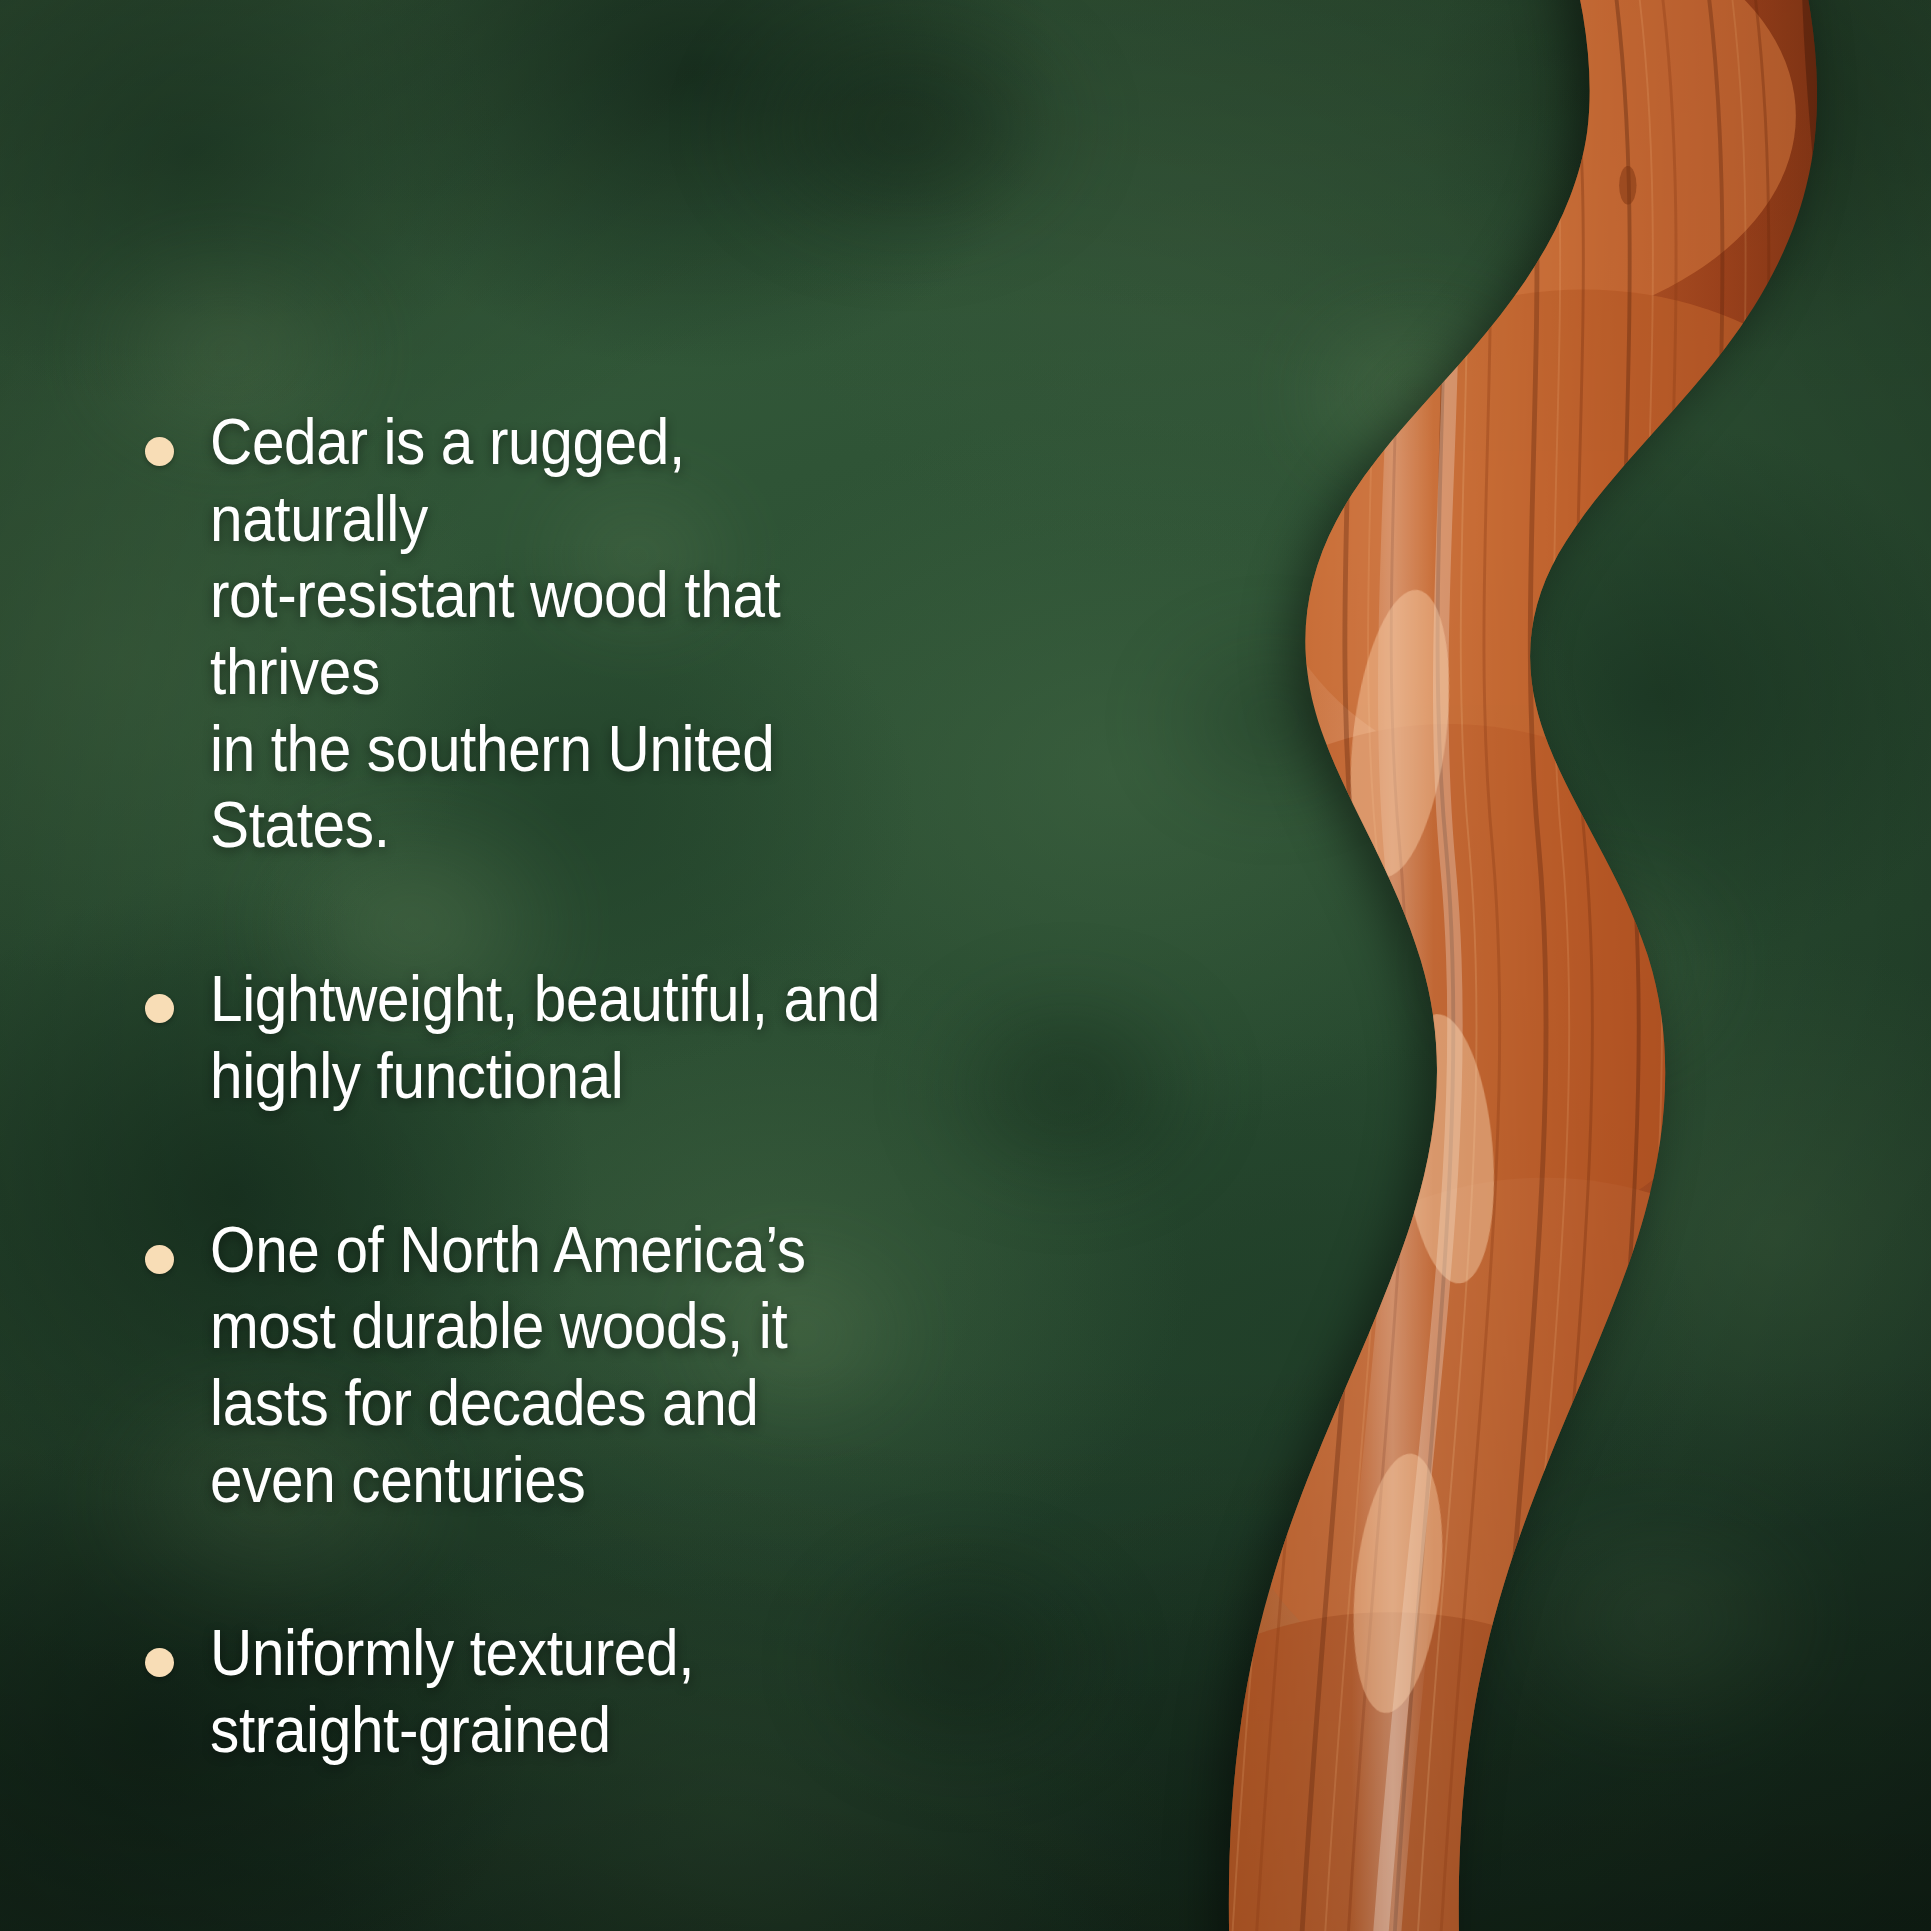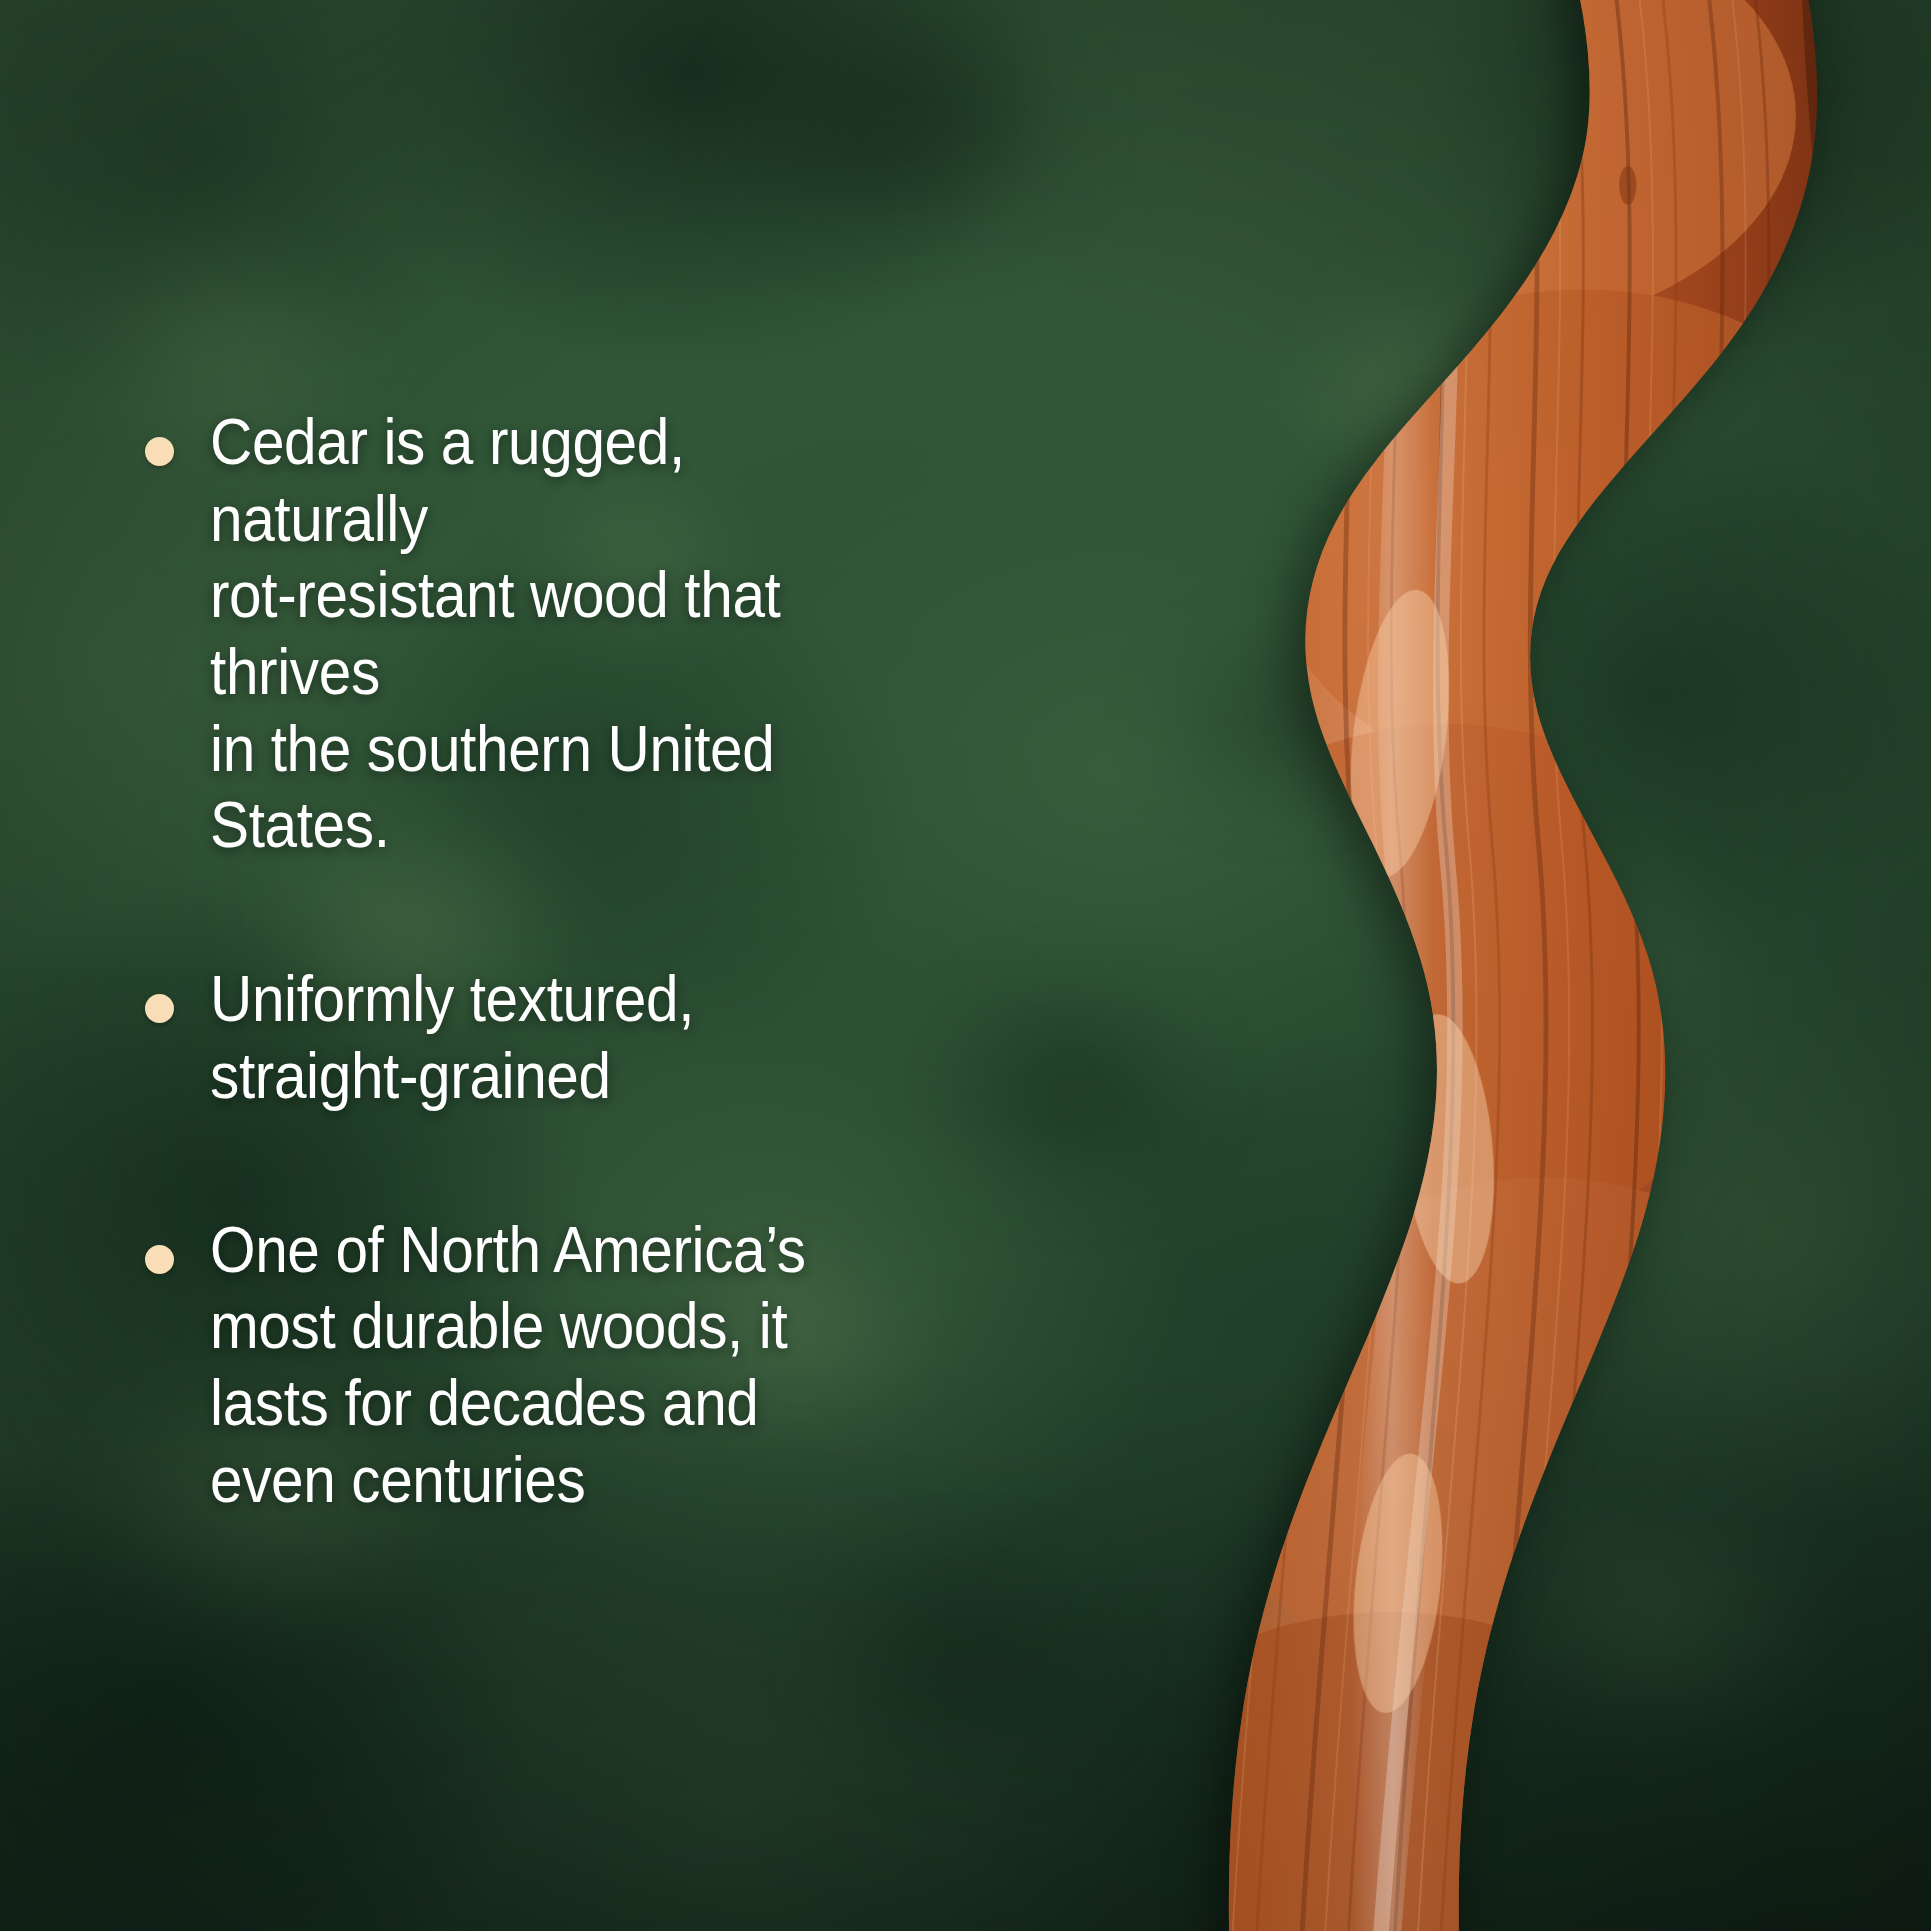--- a/index.html
+++ b/index.html
@@ -294,27 +294,32 @@
 
     <ul class="bullets">
       <li class="bullet">
         <span class="bullet-dot"></span>
         <span class="bullet-text">Cedar is a rugged, naturally
 rot-resistant wood that thrives
 in the southern United States.</span>
       </li>
       <li class="bullet">
         <span class="bullet-dot"></span>
-        <span class="bullet-text">Uniformly textured,
-straight-grained</span>
+        <span class="bullet-text">Lightweight, beautiful, and
+highly functional</span>
       </li>
       <li class="bullet">
         <span class="bullet-dot"></span>
         <span class="bullet-text">One of North America’s
 most durable woods, it
 lasts for decades and
 even centuries</span>
       </li>
+      <li class="bullet">
+        <span class="bullet-dot"></span>
+        <span class="bullet-text">Uniformly textured,
+straight-grained</span>
+      </li>
     </ul>
 
   </div>
 </div>
 
 
 </body></html>

